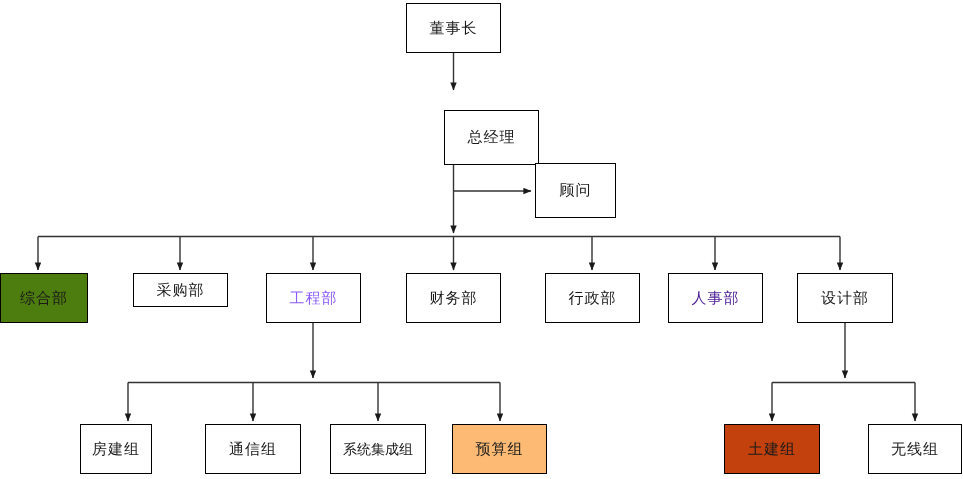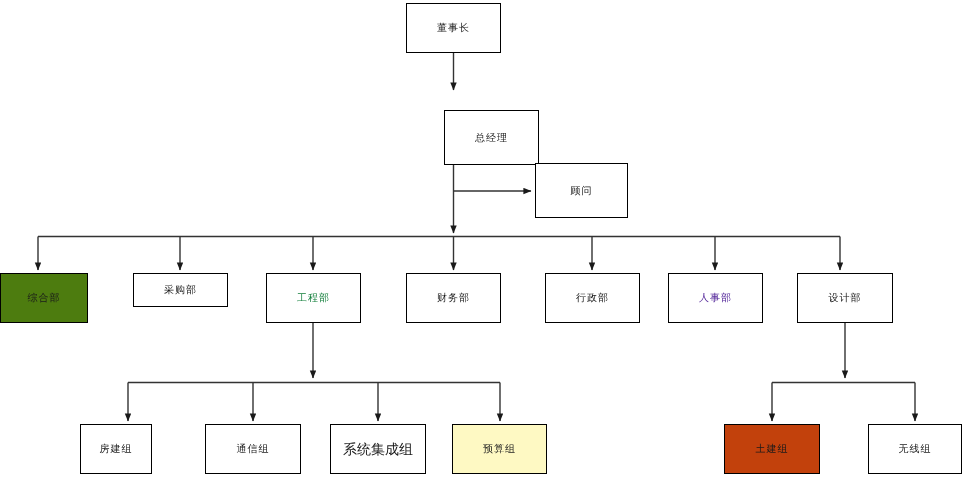--- a/index.html
+++ b/index.html
@@ -30,21 +30,21 @@
     box-sizing: border-box;
     border: 1px solid #000000;
     background: #ffffff;
     display: flex;
     align-items: center;
     justify-content: center;
     z-index: 2;
   }
   .node-label {
     font-family: "DejaVu Sans", "Liberation Sans", sans-serif;
-    font-size: 10px;
+    font-size: 15px;
     line-height: 1;
     color: #1a1a1a;
     letter-spacing: 1px;
     white-space: nowrap;
     user-select: none;
   }
   .node-label.tight {
     letter-spacing: 0px;
     font-size: 14px;
   }
@@ -92,31 +92,31 @@
       <line x1="915" y1="382.5" x2="915" y2="421" marker-end="url(#arrowhead)"></line>
     </g>
   </svg>
 
   <div class="node" style="left: 406px; top: 3px; width: 95px; height: 50px; border-color: rgb(0, 0, 0); background: rgb(255, 255, 255);">
     <span class="node-label" style="color: rgb(26, 26, 26);">董事长</span>
   </div>
   <div class="node" style="left: 406px; top: 110px; width: 95px; height: 55px; border-color: rgb(0, 0, 0); background: rgb(255, 255, 255); margin-left: 38px;">
     <span class="node-label" style="color: rgb(26, 26, 26);">总经理</span>
   </div>
-  <div class="node" style="left: 535px; top: 163px; width: 93px; height: 55px; border-color: rgb(0, 0, 0); background: rgb(255, 255, 255);">
+  <div class="node" style="left: 535px; top: 163px; width: 81px; height: 55px; border-color: rgb(0, 0, 0); background: rgb(255, 255, 255);">
     <span class="node-label" style="color: rgb(26, 26, 26);">顾问</span>
   </div>
   <div class="node" style="left: 0; top: 273px; width: 88px; height: 50px; border-color: rgb(0, 0, 0); background: #4d7c0f;">
     <span class="node-label" style="color: rgb(26, 26, 26);">综合部</span>
   </div>
   <div class="node" style="left: 133px; top: 273px; width: 95px; height: 34px; border-color: rgb(0, 0, 0); background: rgb(255, 255, 255);">
     <span class="node-label" style="color: rgb(26, 26, 26);">采购部</span>
   </div>
   <div class="node" style="left: 266px; top: 273px; width: 95px; height: 50px; border-color: rgb(0, 0, 0); background: rgb(255, 255, 255);">
-    <span class="node-label" style="color: #15803d;">工程部</span>
+    <span class="node-label" style="color: #8b5cf6;">工程部</span>
   </div>
   <div class="node" style="left: 406px; top: 273px; width: 95px; height: 50px; border-color: rgb(0, 0, 0); background: rgb(255, 255, 255);">
     <span class="node-label" style="color: rgb(26, 26, 26);">财务部</span>
   </div>
   <div class="node" style="left: 545px; top: 273px; width: 95px; height: 50px; border-color: rgb(0, 0, 0); background: rgb(255, 255, 255);">
     <span class="node-label" style="color: rgb(26, 26, 26);">行政部</span>
   </div>
   <div class="node" style="left: 668px; top: 273px; width: 95px; height: 50px; border-color: rgb(0, 0, 0); background: rgb(255, 255, 255);">
     <span class="node-label" style="color: #4c1d95;">人事部</span>
   </div>
@@ -125,21 +125,21 @@
   </div>
   <div class="node" style="left: 80px; top: 424px; width: 72px; height: 50px; border-color: rgb(0, 0, 0); background: rgb(255, 255, 255);">
     <span class="node-label" style="color: rgb(26, 26, 26);">房建组</span>
   </div>
   <div class="node" style="left: 205px; top: 424px; width: 96px; height: 50px; border-color: rgb(0, 0, 0); background: rgb(255, 255, 255);">
     <span class="node-label" style="color: rgb(26, 26, 26);">通信组</span>
   </div>
   <div class="node" style="left: 330px; top: 424px; width: 96px; height: 50px; border-color: rgb(0, 0, 0); background: rgb(255, 255, 255);">
     <span class="node-label tight" style="color: rgb(26, 26, 26);">系统集成组</span>
   </div>
-  <div class="node" style="left: 452px; top: 424px; width: 95px; height: 50px; border-color: rgb(0, 0, 0); background: #fef9c3;">
+  <div class="node" style="left: 452px; top: 424px; width: 95px; height: 50px; border-color: rgb(0, 0, 0); background: #fdba74;">
     <span class="node-label" style="color: rgb(26, 26, 26);">预算组</span>
   </div>
   <div class="node" style="left: 724px; top: 424px; width: 96px; height: 50px; border-color: rgb(0, 0, 0); background: #c2410c;">
     <span class="node-label" style="color: rgb(26, 26, 26);">土建组</span>
   </div>
   <div class="node" style="left: 868px; top: 424px; width: 94px; height: 50px; border-color: rgb(0, 0, 0); background: rgb(255, 255, 255);">
     <span class="node-label" style="color: rgb(26, 26, 26);">无线组</span>
   </div>
 
 </div>

